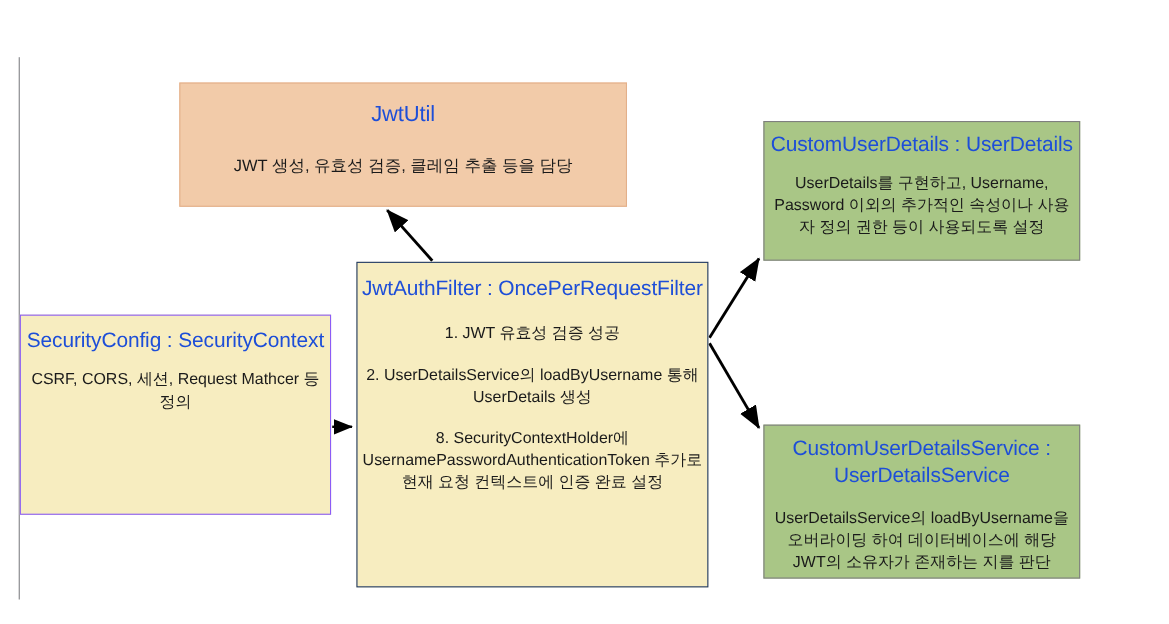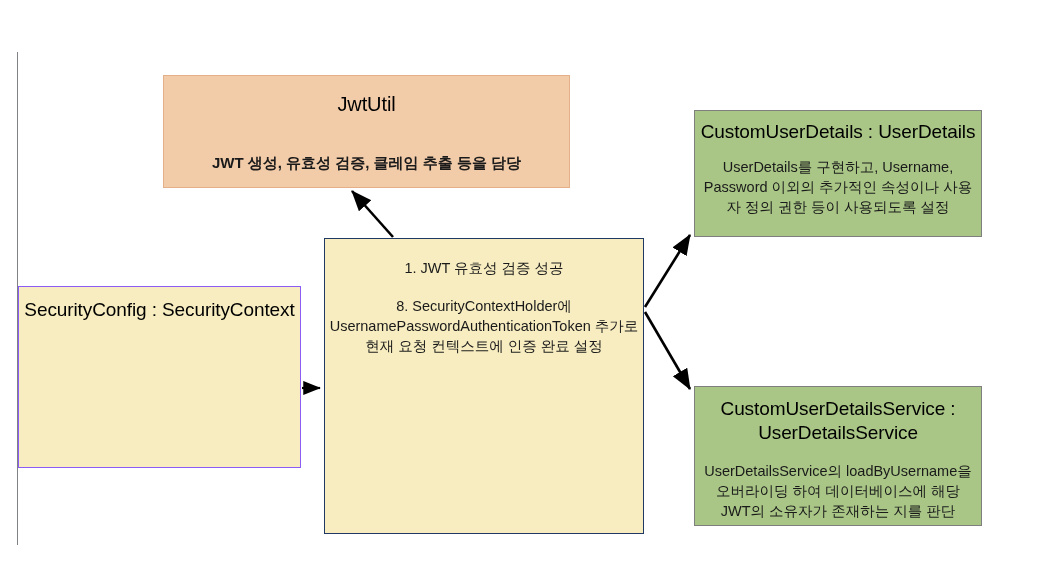--- a/index.html
+++ b/index.html
@@ -37,21 +37,21 @@
     pointer-events: none;
   }
   .node {
     position: absolute;
     box-sizing: border-box;
     text-align: center;
     overflow: hidden;
   }
   .node .title {
     display: block;
-    color: #000000;
+    color: #1d4ed8;
     letter-spacing: -0.1px;
     white-space: pre-line;
   }
   .node .body {
     display: block;
     color: #1a1a1a;
     white-space: pre-line;
   }
 
   
@@ -64,23 +64,22 @@
     border: 1px solid #E3B08A;
   }
   #node-jwtutil .title {
     font-size: 20px;
     line-height: 24px;
     margin-top: 16px;
   }
   #node-jwtutil .body {
     font-size: 15px;
     line-height: 21px;
-    margin-top: 36px;
+    margin-top: 24px;
     padding: 0 25px;
-    font-weight: bold;
   }
 
   
   #node-securityconfig {
     left: 18px;
     top: 286px;
     width: 283px;
     height: 182px;
     background: #F7EDC0;
     border: 1px solid #8b5cf6;
@@ -189,24 +188,27 @@
     <line x1="645" y1="312" x2="690" y2="389" stroke="#000000" stroke-width="2.6" marker-end="url(#arrowhead)"></line>
   </svg>
 
   <div class="node" id="node-jwtutil">
     <span class="title">JwtUtil</span>
     <span class="body">JWT 생성, 유효성 검증, 클레임 추출 등을 담당</span>
   </div>
 
   <div class="node" id="node-securityconfig">
     <span class="title">SecurityConfig : SecurityContext</span>
+    <span class="body first">CSRF, CORS, 세션, Request Mathcer 등 정의</span>
   </div>
 
   <div class="node" id="node-jwtauthfilter">
+    <span class="title">JwtAuthFilter : OncePerRequestFilter</span>
     <span class="body step1">1. JWT 유효성 검증 성공</span>
+    <span class="body step2">2. UserDetailsService의 loadByUsername 통해 UserDetails 생성</span>
     <span class="body step4">8. SecurityContextHolder에 UsernamePasswordAuthenticationToken 추가로 현재 요청 컨텍스트에 인증 완료 설정</span>
   </div>
 
   <div class="node" id="node-customuserdetailsservice">
     <span class="title">CustomUserDetailsService : UserDetailsService</span>
     <span class="body">UserDetailsService의 loadByUsername을 오버라이딩 하여 데이터베이스에 해당 JWT의 소유자가 존재하는 지를 판단</span>
   </div>
 
   <div class="node" id="node-customuserdetails">
     <span class="title">CustomUserDetails : UserDetails</span>

